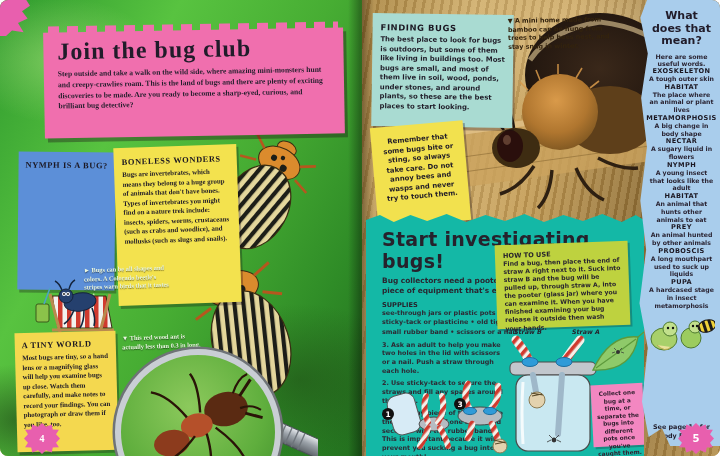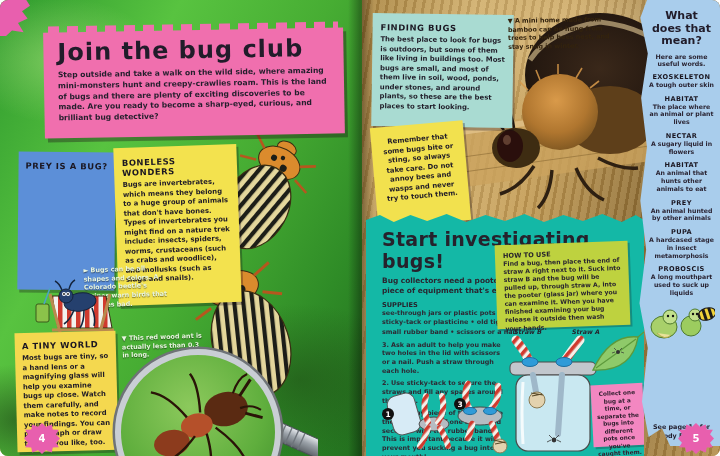--- a/index.html
+++ b/index.html
@@ -2,21 +2,21 @@
 <html><head>
 <meta charset="utf-8">
 <style>
   * { box-sizing: border-box; margin: 0; padding: 0; }
   body { background:#ffffff; font-family:"DejaVu Sans", sans-serif; }
   .spread { position:relative; width:720px; height:456px; overflow:hidden; border-radius:8px;
             background:#caa768; }
 
   
   .left-page { position:absolute; left:0; top:0; width:362px; height:456px; overflow:hidden;
-    background: linear-gradient(118deg,#2f9a2e 0%, #58c340 30%, #47ad33 55%, #2f8c27 80%, #226e1e 100%); }
+    background: linear-gradient(118deg,#2f9a2e 0%, #58c340 30%, #47ad33 55%, #2f8c27 80%, #226e1e 100%); font-family: Liberation Serif, serif; }
   .left-page::before { content:""; position:absolute; inset:0;
     background:
       radial-gradient(140px 90px at 60px 60px, rgba(190,235,140,.45), transparent 70%),
       radial-gradient(160px 110px at 300px 380px, rgba(30,70,20,.5), transparent 70%),
       radial-gradient(120px 80px at 20px 420px, rgba(20,50,15,.55), transparent 70%); }
 
   .photo-svg { position:absolute; z-index:0; }
 
   .corner-deco { position:absolute; left:-10px; top:-10px; width:40px; height:46px; background:#e85fae; z-index:2;
     clip-path: polygon(0 0,100% 0,88% 18%,100% 34%,80% 46%,94% 62%,70% 72%,84% 92%,55% 88%,40% 100%,0 100%); }
@@ -64,21 +64,21 @@
   .box-warning p { text-align:center; }
 
   .cap-bee { left:508px; top:16px; width:114px; color:#33230e; text-shadow:none; transform:rotate(-1deg); }
 
   
   .glossary { position:absolute; left:637px; top:0; width:83px; height:446px; background:#a9cdec; z-index:3;
     clip-path: polygon(12% 0,100% 0,100% 100%,40% 100%,30% 96%,14% 98%,6% 90%,13% 78%,3% 68%,11% 56%,4% 45%,12% 33%,5% 22%,13% 12%,4% 4%);
     display:flex; flex-direction:column; align-items:center; padding:10px 6px 6px 12px; text-align:center; }
   .glossary-title { font-size:11px; font-weight:700; color:#211c2a; line-height:1.15; }
   .glossary-sub { font-size:6.3px; font-weight:600; color:#2a2433; margin-top:5px; }
-  .term-block { margin-top:6px; }
+  .term-block { }
   .term { font-size:6.6px; font-weight:700; letter-spacing:.4px; color:#1b1722; }
   .def { font-size:6.2px; font-weight:600; color:#2a2433; line-height:1.25; }
   .glossary-footer { font-size:6.4px; font-weight:700; color:#211c2a; margin-top:auto; line-height:1.3; }
 
   
   .paper { position:absolute; left:366px; top:212px; width:278px; height:244px; background:#14b8a6; z-index:2;
     clip-path: polygon(0% 8px,5% 3px,10% 10px,16% 3px,22% 9px,29% 2px,36% 10px,43% 3px,50% 9px,57% 2px,64% 10px,71% 3px,78% 9px,85% 2px,92% 10px,97% 3px,100% 8px,100% 100%,0% 100%);
     padding:16px 10px 6px 16px; box-shadow:-2px -2px 4px rgba(0,0,0,.25); }
   .paper-title { font-size:19px; font-weight:700; color:#26222c; letter-spacing:.3px; }
   .paper-intro { margin-top:4px; width:178px; font-size:7.4px; font-weight:700; line-height:1.35; color:#2a2630; }
@@ -147,21 +147,21 @@
     </svg>
 
     <div class="corner-deco"></div>
 
     <div class="header-note">
       <div class="header-title">Join the bug club</div>
       <div class="header-intro">Step outside and take a walk on the wild side, where amazing mini-monsters hunt and creepy-crawlies roam. This is the land of bugs and there are plenty of exciting discoveries to be made. Are you ready to become a sharp-eyed, curious, and brilliant bug detective?</div>
     </div>
 
     <div class="box box-blue">
-      <h3>PREY IS A BUG?</h3>
+      <h3>NYMPH IS A BUG?</h3>
     </div>
 
     <div class="box box-yellow">
       <h3>BONELESS WONDERS</h3>
       <p>Bugs are invertebrates, which means they belong to a huge group of animals that don't have bones. Types of invertebrates you might find on a nature trek include: insects, spiders, worms, crustaceans (such as crabs and woodlice), and mollusks (such as slugs and snails).</p>
     </div>
 
     <div class="caption cap-beetle">► Bugs can be all shapes and colors. A Colorado beetle's stripes warn birds that it tastes bad.</div>
 
     <svg class="svg-abs" style="left:22px; top:278px; z-index:2;" width="96" height="64" viewBox="0 0 96 64">
@@ -278,38 +278,46 @@
     <div class="glossary-sub">Here are some useful words.</div>
     <div class="term-block">
       <div class="term">EXOSKELETON</div>
       <div class="def">A tough outer skin</div>
     </div>
     <div class="term-block">
       <div class="term">HABITAT</div>
       <div class="def">The place where an animal or plant lives</div>
     </div>
     <div class="term-block">
+      <div class="term">METAMORPHOSIS</div>
+      <div class="def">A big change in body shape</div>
+    </div>
+    <div class="term-block">
       <div class="term">NECTAR</div>
       <div class="def">A sugary liquid in flowers</div>
     </div>
     <div class="term-block">
+      <div class="term">NYMPH</div>
+      <div class="def">A young insect that looks like the adult</div>
+    </div>
+    <div class="term-block">
       <div class="term">HABITAT</div>
       <div class="def">An animal that hunts other animals to eat</div>
     </div>
     <div class="term-block">
       <div class="term">PREY</div>
       <div class="def">An animal hunted by other animals</div>
     </div>
     <div class="term-block">
+      <div class="term">PROBOSCIS</div>
+      <div class="def">A long mouthpart used to suck up liquids</div>
+    </div>
+    <div class="term-block">
       <div class="term">PUPA</div>
       <div class="def">A hardcased stage in insect metamorphosis</div>
-    </div>
-    <div class="term-block">
-      <div class="term">PROBOSCIS</div>
-      <div class="def">A long mouthpart used to suck up liquids</div>
     </div>
     <svg width="66" height="38" viewBox="0 0 66 38" style="margin-top:4px">
       <defs>
         <pattern id="cstripe" width="6" height="6" patternUnits="userSpaceOnUse">
           <rect width="6" height="6" fill="#f0d23a"></rect>
             <rect width="3" height="6" fill="#1c1a18"></rect>
         </pattern>
       </defs>
       <ellipse cx="15" cy="26" rx="13" ry="11" fill="#a8d06a" stroke="#4e7a2e"></ellipse>
       <path d="M8,32 q8,8 14,2" fill="#e8e29a" stroke="#b8aa4e"></path>

